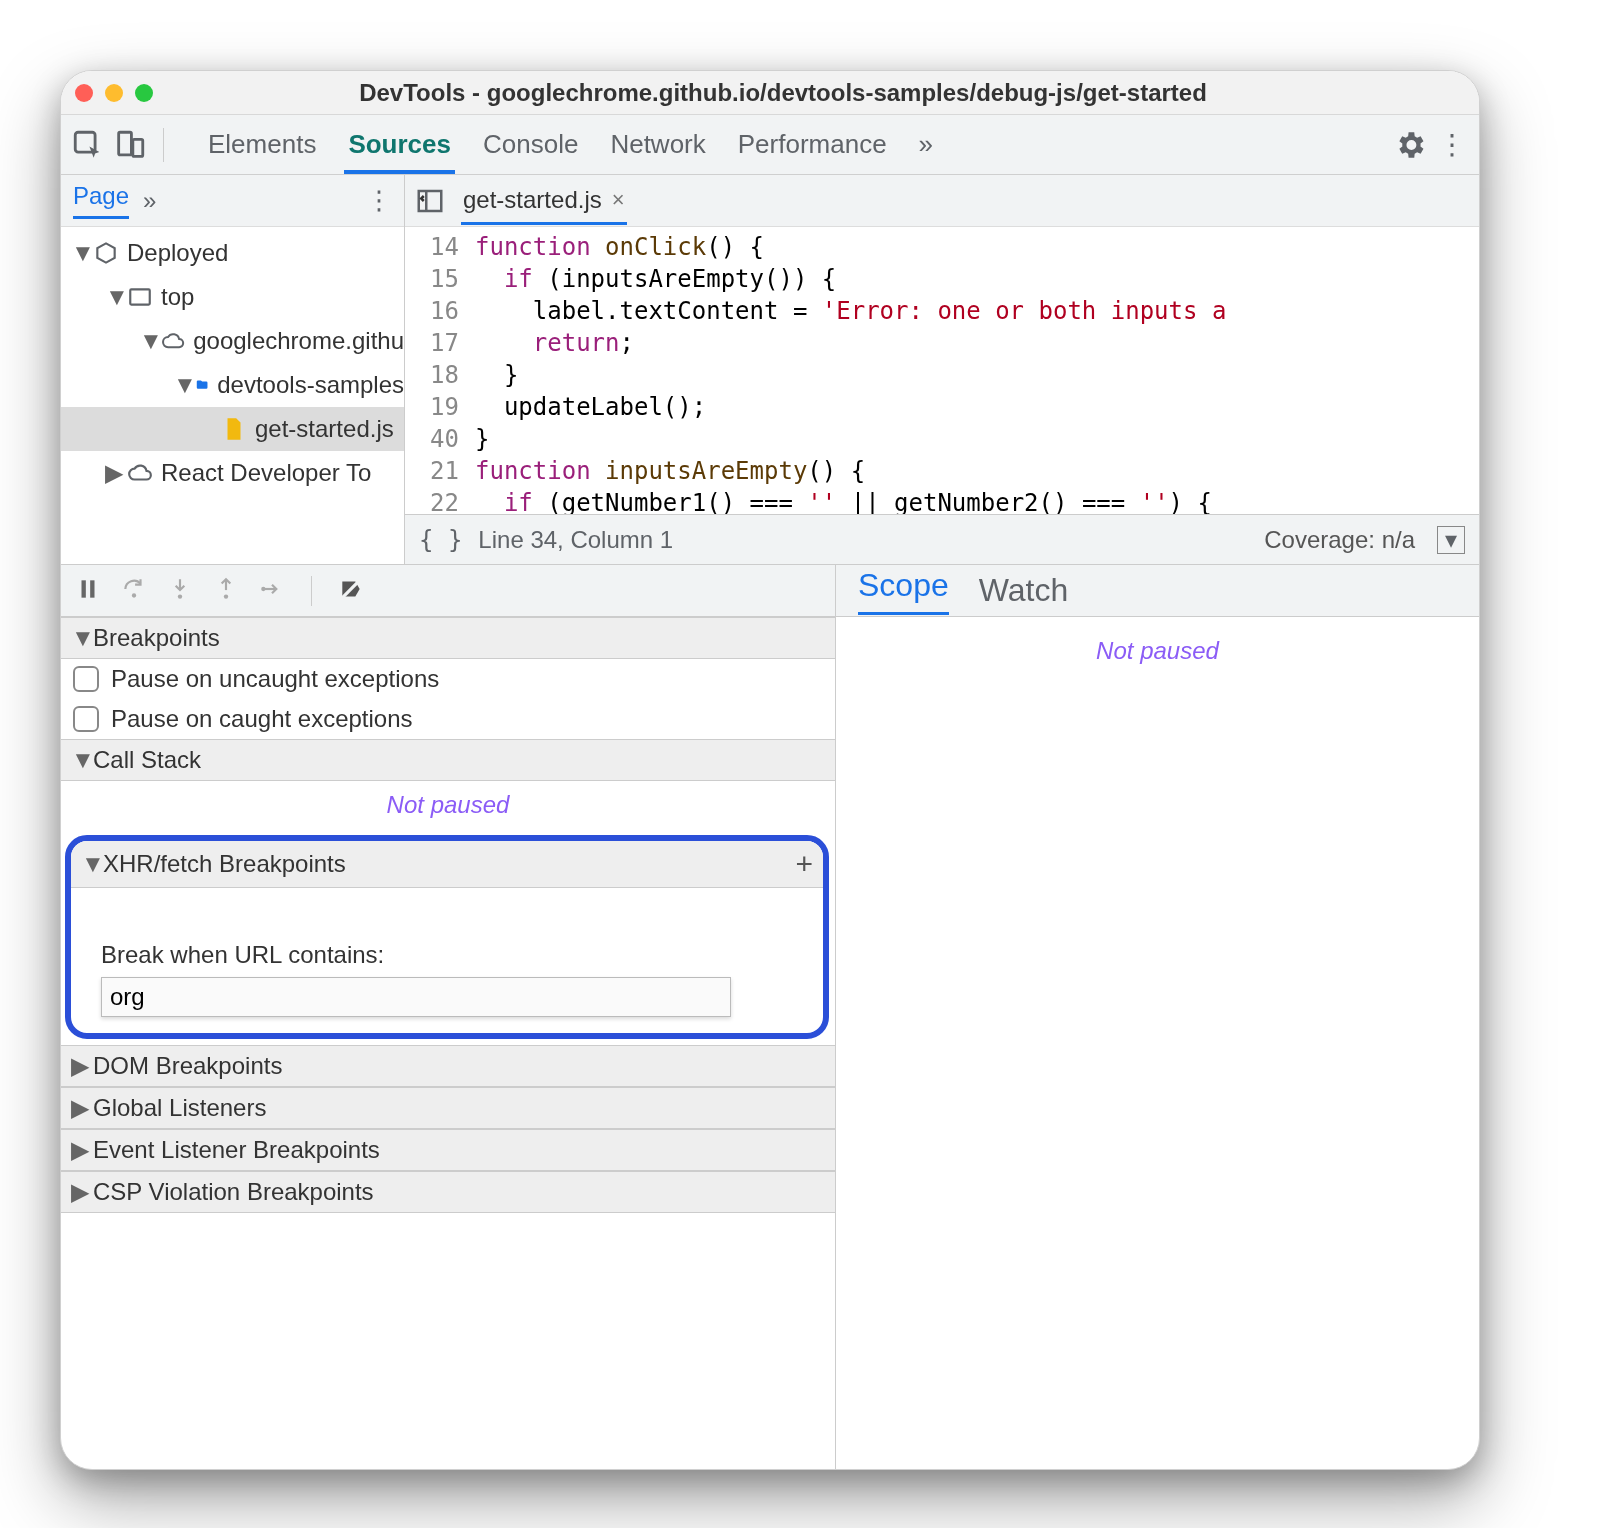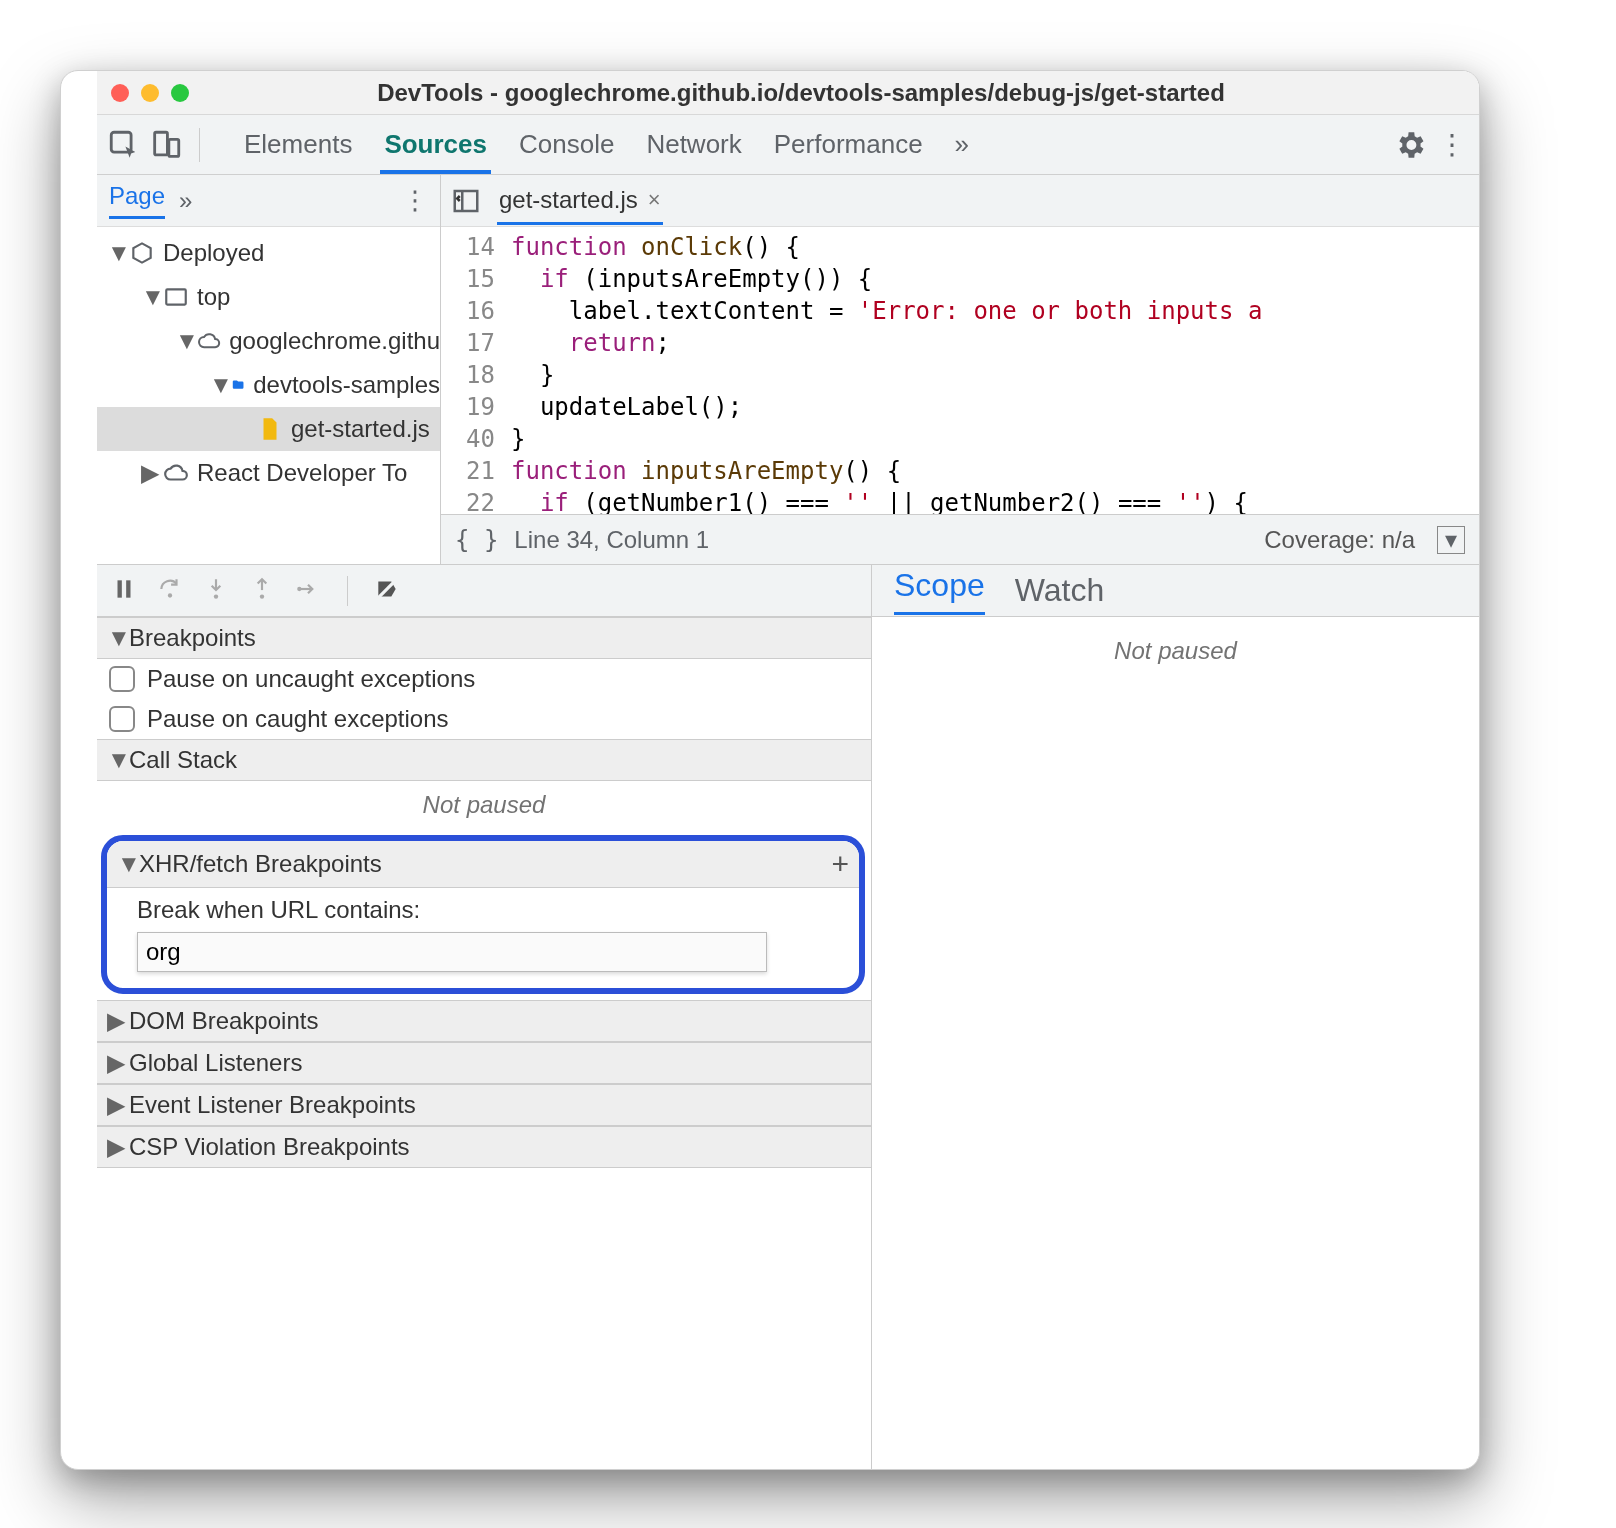--- a/index.html
+++ b/index.html
@@ -7,26 +7,25 @@
     font-family: -apple-system, "Helvetica Neue", Arial, sans-serif;
     background: #fff;
     width: 1616px; height: 1528px;
     display: flex; align-items: flex-start; justify-content: flex-start;
   }
   .stage { padding: 70px 60px; }
   .window {
     width: 1420px;
     height: 1400px;
     background: #fff;
-    border-radius: 18px;
+    border-radius: 32px;
     box-shadow: 0 30px 70px rgba(0,0,0,0.35), 0 10px 30px rgba(0,0,0,0.25);
     overflow: hidden;
     display: flex; flex-direction: column;
     border: 1px solid #d0d0d0;
-    padding-left: 36px;
   }
   
   .titlebar {
     height: 44px; background: #f2f2f2;
     display: flex; align-items: center; padding: 0 14px;
     border-bottom: 1px solid #d8d8d8;
   }
   .traffic { display: flex; gap: 12px; margin-right: 18px; }
   .dot { width: 18px; height: 18px; border-radius: 50%; }
   .dot.red { background: #ff5f57; }
@@ -80,23 +79,23 @@
   .dbg-toolbar .vdiv { width:1px; height:30px; background:#ccc; margin:0 6px;}
   .section-head {
     display:flex; align-items:center; gap:8px;
     background:#eee; color:#333; font-size:24px;
     padding:6px 10px; border-top:1px solid #ccc; border-bottom:1px solid #ccc;
   }
   .section-head .tw { color:#666; }
   .section-head .plus { margin-left:auto; font-size:30px; color:#555; cursor:pointer;}
   .chk-row { display:flex; align-items:center; gap:12px; padding:6px 12px; font-size:24px; color:#333;}
   .chk { width:26px; height:26px; border:2px solid #888; border-radius:6px; }
-  .notpaused { text-align:center; font-style:italic; color:#737373; font-size:24px; padding:10px 0;}
+  .notpaused { text-align:center; font-style:italic; color:#8b5cf6; font-size:24px; padding:10px 0;}
   .xhr-box { border:6px solid #2b4fd8; border-radius:22px; margin:6px 6px 6px 4px; overflow:hidden;}
-  .xhr-body { padding:8px 16px 16px 30px; font-size:24px; color:#333;}
+  .xhr-body { padding:8px 16px 16px 30px; font-size:24px; color:#333;margin-top:45px;}
   .xhr-input { margin-top:8px; width:630px; height:40px; border:1px solid #bbb; background:#fafafa; padding:2px 8px; font-size:24px; box-shadow:0 2px 4px rgba(0,0,0,0.15);}
   .dbg-right { flex:1; display:flex; flex-direction:column;}
   .scope-tabs { height:52px; display:flex; align-items:center; gap:30px; padding:0 22px; border-bottom:1px solid #ccc; background:#f1f3f4; font-size:32px; color:#5f6368;}
   .scope-tabs .active { color:#1a73e8; border-bottom:3px solid #1a73e8; padding-bottom:8px;}
   .dbg-right .notpaused { padding-top:20px; }
 </style>
 </head>
 <body>
 
 <div class="stage">

